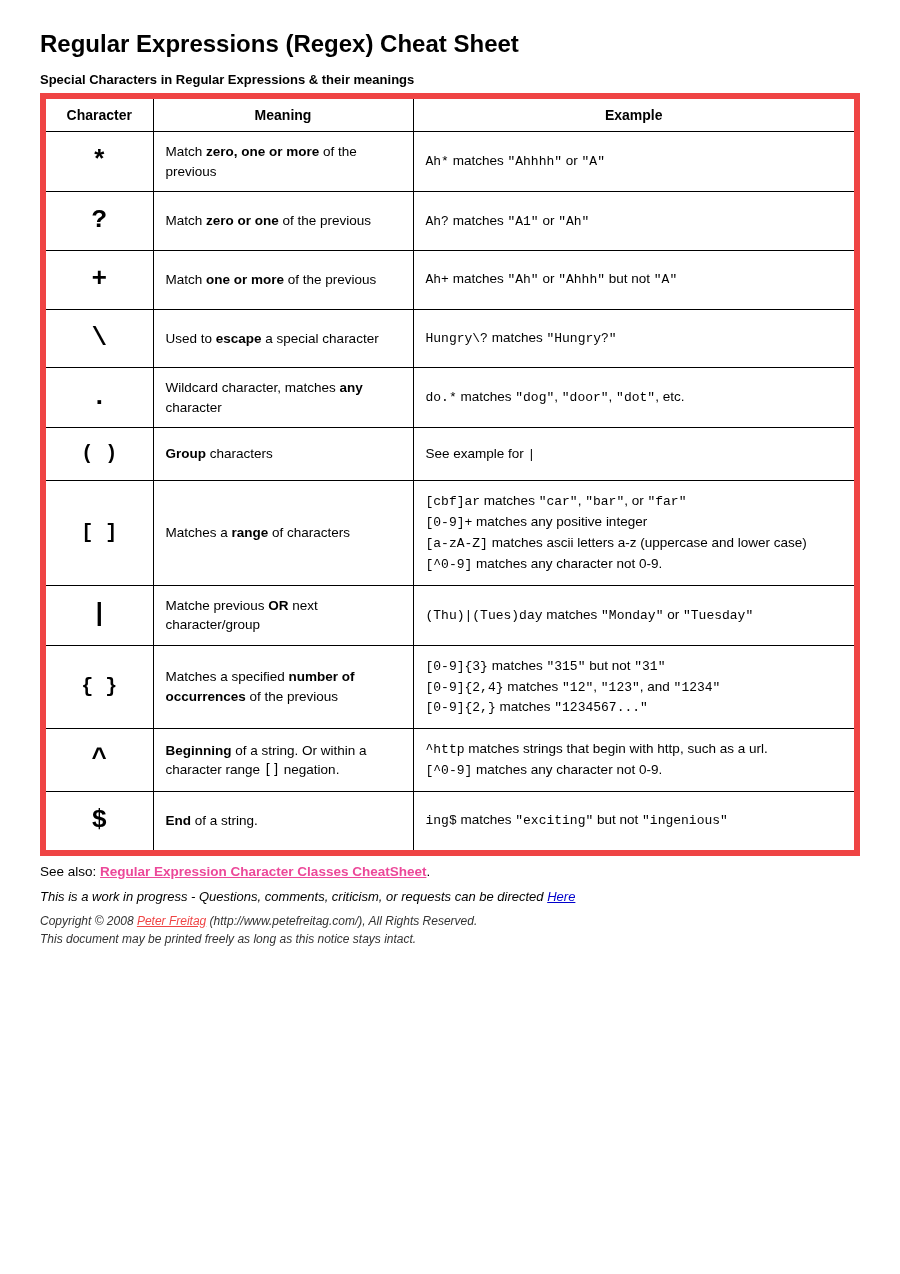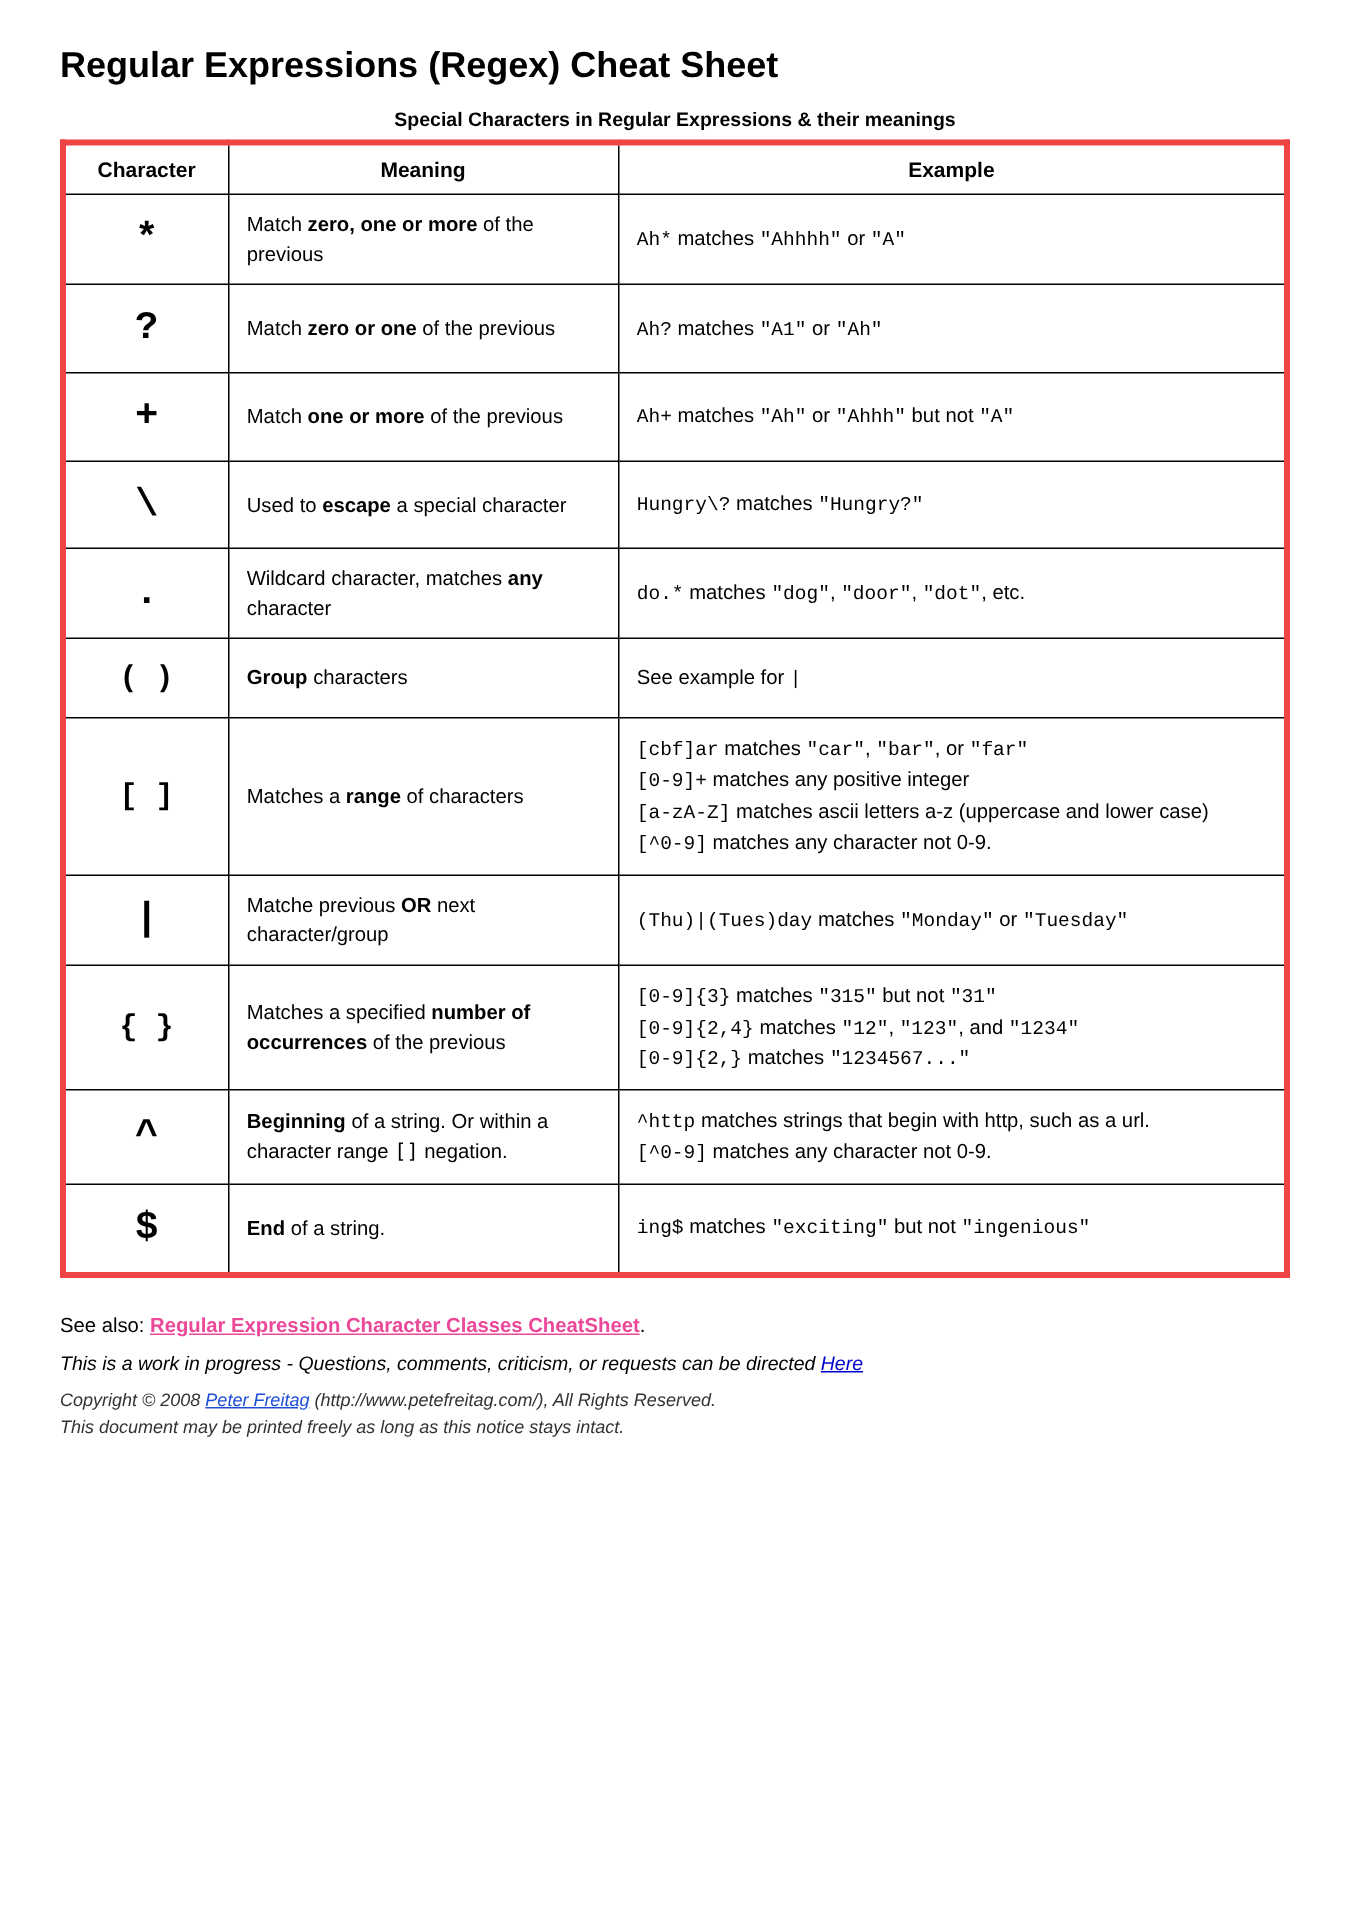--- a/index.html
+++ b/index.html
@@ -15,27 +15,26 @@
     h1 {
       font-size: 24px;
       font-weight: bold;
       margin-bottom: 14px;
       font-family: Arial, sans-serif;
     }
     .subtitle {
       font-weight: bold;
       font-size: 13px;
       margin-bottom: 6px;
-      text-align: center;
     }
     table {
       width: 100%;
       border-collapse: collapse;
-      border: 4px solid #ef4444;
-      margin-bottom: 24px;
+      border: 6px solid #ef4444;
+      margin-bottom: 8px;
     }
     th {
       border: 1px solid #000;
       padding: 8px 10px;
       text-align: center;
       font-weight: bold;
       font-size: 14px;
       background: #fff;
     }
     td {
@@ -81,21 +80,21 @@
       font-style: italic;
       text-decoration: underline;
     }
     .copyright {
       font-style: italic;
       font-size: 12px;
       color: #333;
       line-height: 1.5;
     }
     .copyright a {
-      color: #1d4ed8;
+      color: #ef4444;
       text-decoration: underline;
       font-style: italic;
     }
   </style>
 </head>
 <body>
 
 <h1>Regular Expressions (Regex) Cheat Sheet</h1>
 <div class="subtitle">Special Characters in Regular Expressions &amp; their meanings</div>
 

